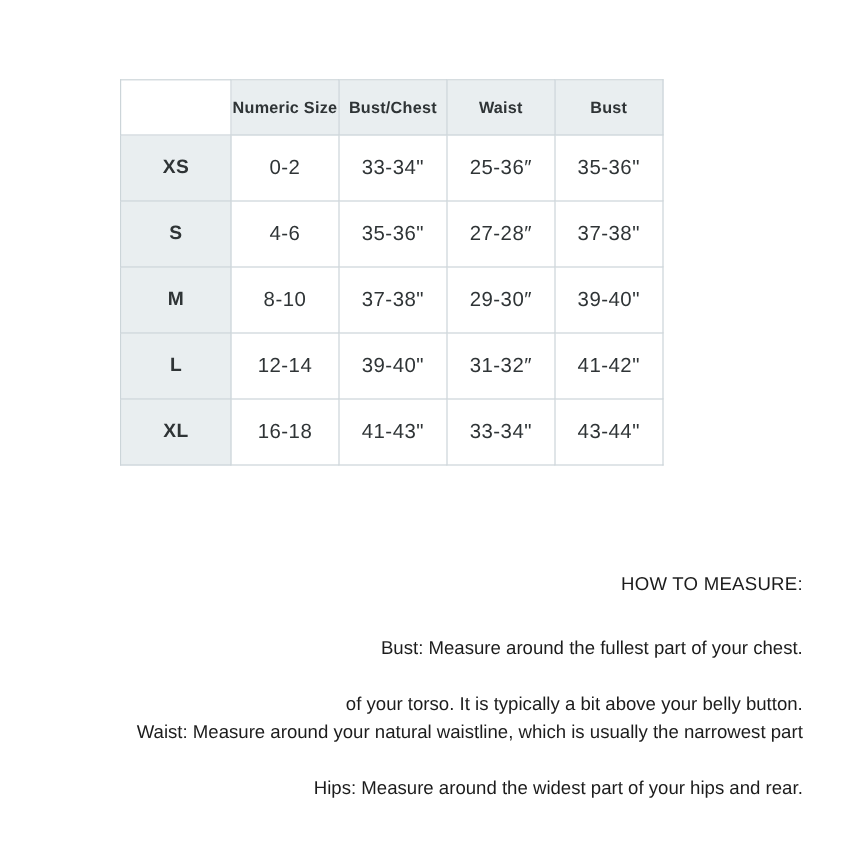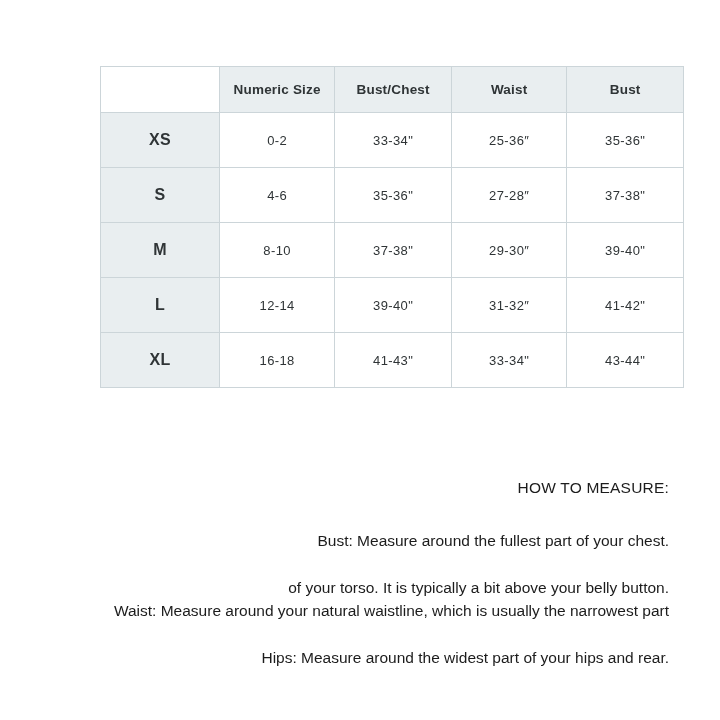--- a/index.html
+++ b/index.html
@@ -14,21 +14,21 @@
     font-family: "Liberation Sans", sans-serif;
     color: #2d2d2d;
     overflow: hidden;
   }
 
   
   table.size-chart {
     position: absolute;
     left: 100px;
     top: 66px;
-    width: 584px;
+    width: 453px;
     border-collapse: collapse;
     table-layout: fixed;
     border: 1px solid #b6c1c7;
   }
   table.size-chart th,
   table.size-chart td {
     border: 1px solid #ccd5d9;
     text-align: center;
     vertical-align: middle;
     padding: 0;
@@ -46,21 +46,21 @@
   }
   table.size-chart tbody th {
     background: #e9eef0;
     font-size: 16px;
     font-weight: bold;
     letter-spacing: 0.3px;
   }
   table.size-chart tbody td {
     height: 54px;
     background: #ffffff;
-    font-size: 13px;
+    font-size: 17px;
     font-weight: normal;
     letter-spacing: 0.4px;
   }
 
   
   .measure-section {
     position: absolute;
     left: 113px;
     top: 476px;
     width: 556px;

